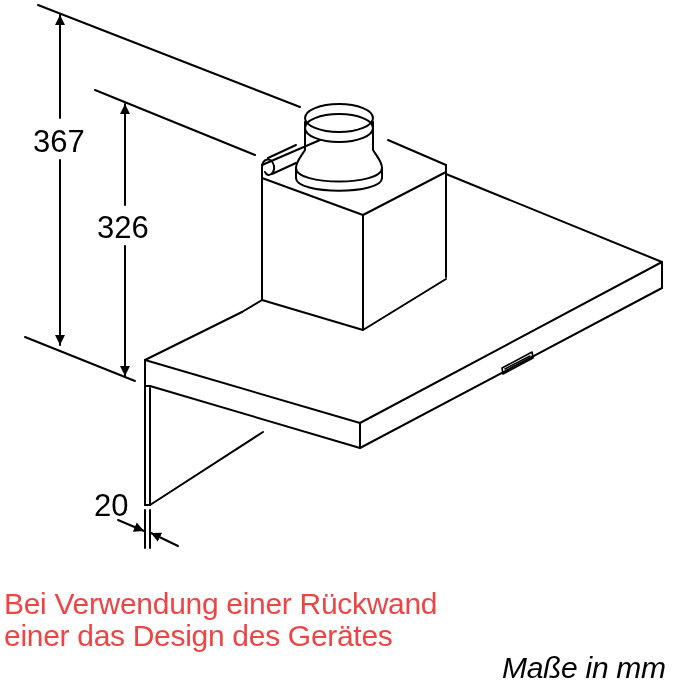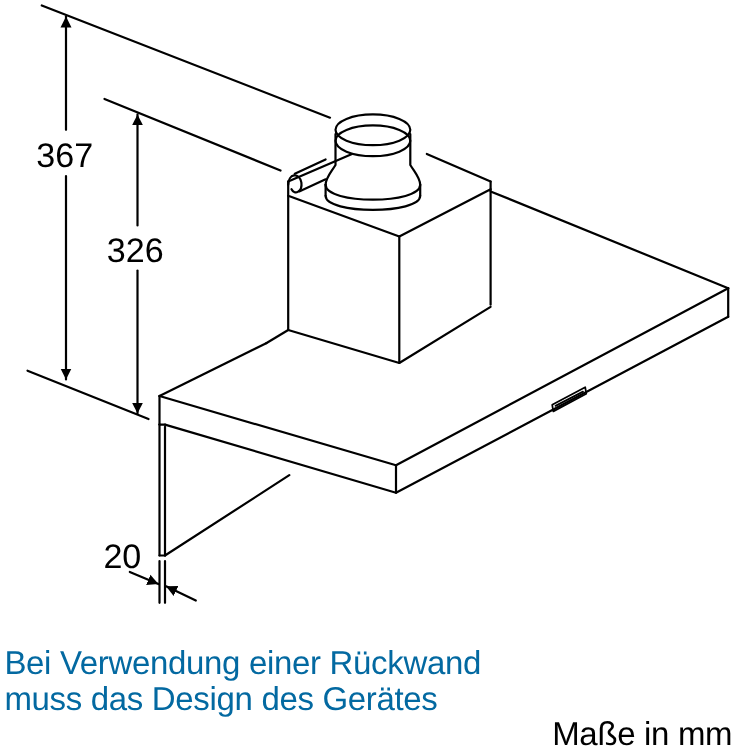--- a/index.html
+++ b/index.html
@@ -1,21 +1,21 @@
 <!DOCTYPE html>
 <html><head>
   <meta charset="utf-8">
   <style>
     html, body { margin: 0; padding: 0; background: #ffffff; }
     body { width: 685px; height: 686px; position: relative; overflow: hidden; font-family: "Liberation Sans", sans-serif; }
     #drawing { position: absolute; left: 0; top: 0; width: 685px; height: 686px; }
     .dim-label { font-family: "Liberation Sans", sans-serif; font-size: 31px; fill: #000; }
-    .note { position: absolute; left: 4px; top: 588px; font-size: 30px; line-height: 32px; color: #0369a1; letter-spacing: -0.3px; }
+    .note { position: absolute; left: 4px; top: 588px; font-size: 30px; line-height: 32px; color: #ef4444; letter-spacing: -0.3px; }
     .note div { white-space: nowrap; }
-    .units { position: absolute; left: 502px; top: 652px; font-size: 30px; line-height: 32px; color: #000; white-space: nowrap; letter-spacing: -0.3px; }
+    .units { position: absolute; left: 502px; top: 652px; font-size: 30px; line-height: 32px; color: #000; white-space: nowrap; letter-spacing: -0.3px; font-style: italic; }
   </style>
 </head>
 <body>
 
 <svg id="drawing" viewBox="0 0 685 686" xmlns="http://www.w3.org/2000/svg">
   <defs>
     <marker id="arrow" viewBox="0 0 10 10" refX="10" refY="5" markerWidth="10" markerHeight="14" markerUnits="userSpaceOnUse" orient="auto">
       <path d="M0,0 L10,5 L0,10 z" fill="#000"></path>
     </marker>
   </defs>
@@ -99,16 +99,16 @@
     </g>
   </g>
 
   <text class="dim-label" x="33" y="152">367</text>
   <text class="dim-label" x="97" y="238">326</text>
   <text class="dim-label" x="94" y="516">20</text>
 </svg>
 
 <div class="note">
   <div>Bei Verwendung einer Rückwand</div>
-  <div>muss das Design des Gerätes</div>
+  <div>einer das Design des Gerätes</div>
 </div>
 
 <div class="units">Maße in mm</div>
 
 </body></html>

